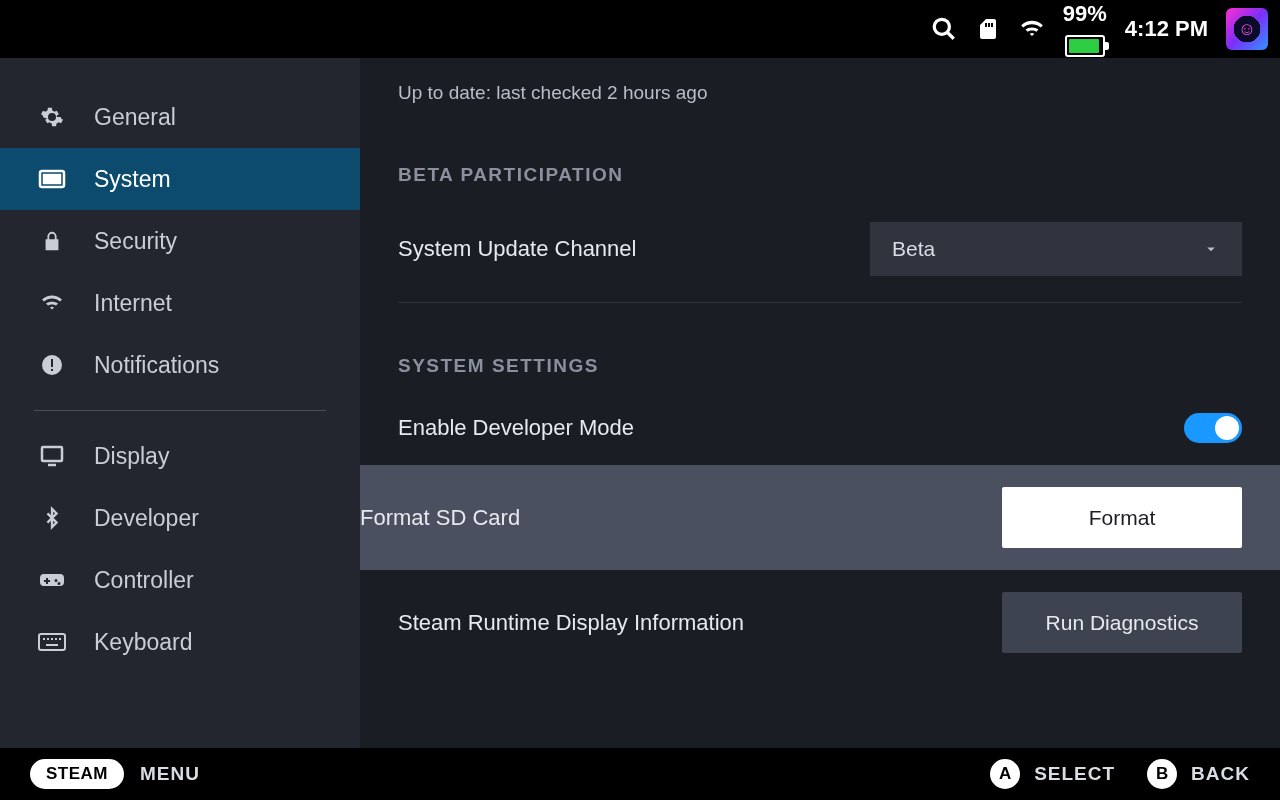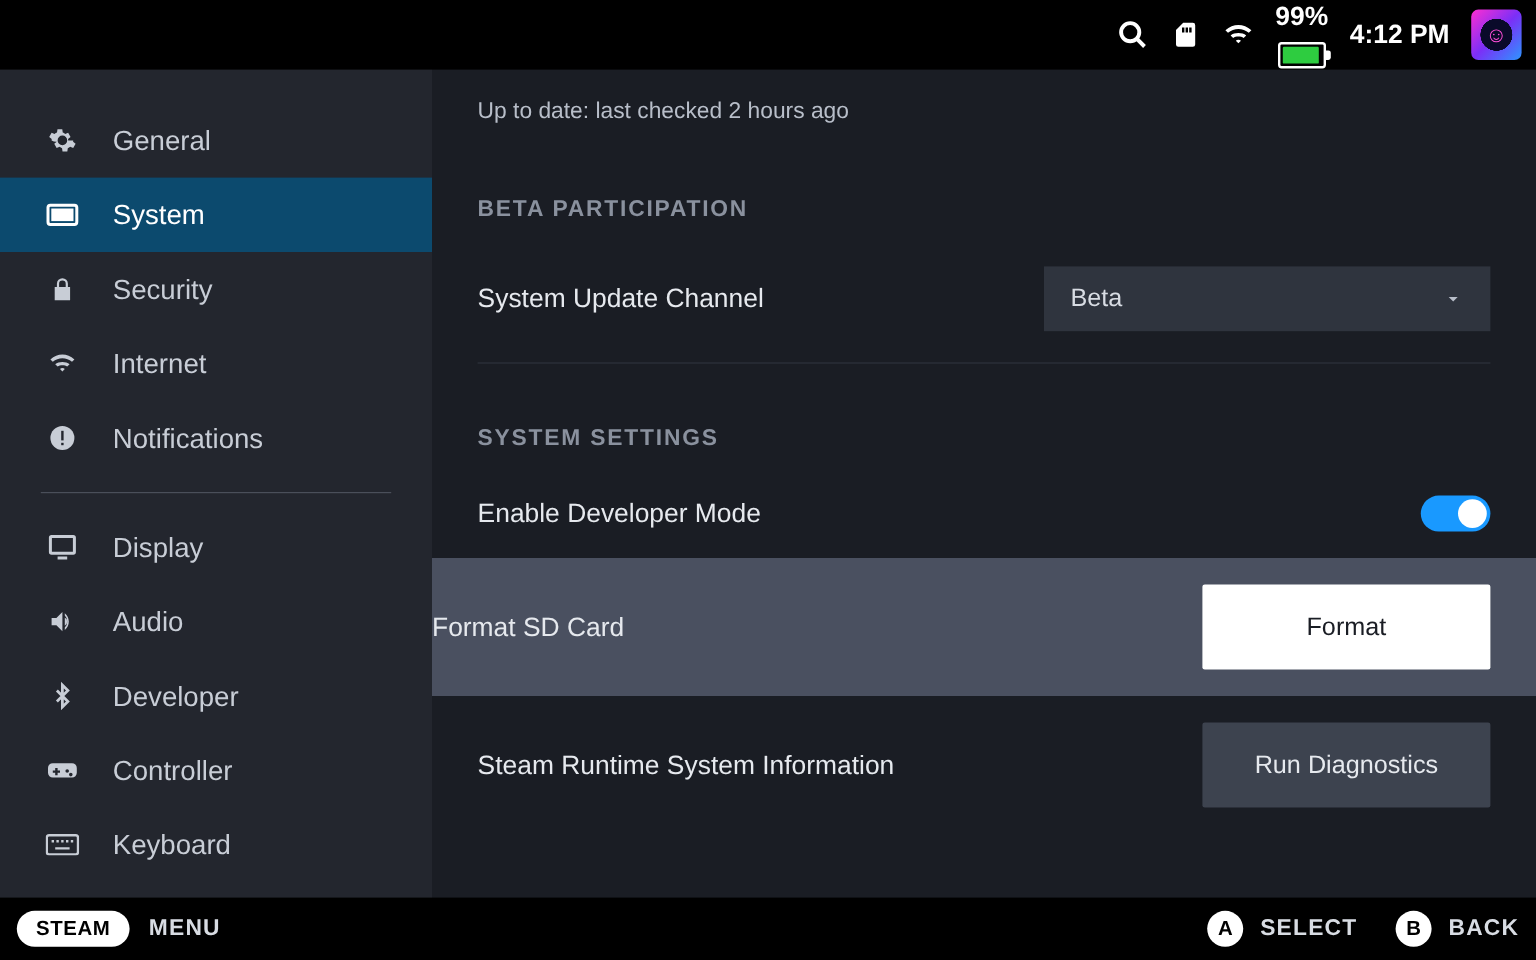--- a/index.html
+++ b/index.html
@@ -32,25 +32,25 @@
 .row-label{font-size:22px;color:#e6e9ee;}
 .row.highlight{background:#4a5060;margin-left:-38px;margin-right:-38px;padding-left:38px;padding-right:38px;}
 .hr{height:1px;background:#2e333d;margin:4px 0;}
 
 .dropdown{width:372px;height:54px;background:#2f343e;display:flex;align-items:center;justify-content:space-between;padding:0 22px;font-size:21px;color:#d8dce3;cursor:pointer;}
 .dropdown svg{color:#b8bec9;}
 
 .toggle{width:58px;height:30px;background:#1999ff;border-radius:15px;position:relative;cursor:pointer;}
 .toggle-knob{width:24px;height:24px;background:#fff;border-radius:50%;position:absolute;top:3px;right:3px;}
 
-.btn{min-width:240px;height:71px;display:flex;align-items:center;justify-content:center;font-size:21px;border-radius:2px;cursor:pointer;}
+.btn{min-width:240px;height:61px;display:flex;align-items:center;justify-content:center;font-size:21px;border-radius:2px;cursor:pointer;}
 .btn-white{background:#fff;color:#1a1d24;font-weight:500;}
 .btn-grey{background:#3d434f;color:#e6e9ee;}
 
-.footer{height:52px;background:#000;display:flex;align-items:center;justify-content:space-between;padding:0 14px;}
+.footer{height:52px;background:#000;display:flex;align-items:center;justify-content:space-between;padding:0 30px;}
 .foot-left{display:flex;align-items:center;gap:16px;}
 .steam-pill{background:#fff;color:#000;font-weight:700;font-size:17px;padding:5px 16px;border-radius:16px;letter-spacing:0.5px;}
 .menu-label{color:#d8dce3;font-size:19px;font-weight:600;letter-spacing:1px;}
 .foot-right{display:flex;align-items:center;gap:14px;}
 .foot-btn{width:30px;height:30px;border-radius:50%;background:#fff;color:#000;font-weight:700;display:flex;align-items:center;justify-content:center;font-size:17px;}
 .foot-txt{color:#d8dce3;font-size:19px;font-weight:600;letter-spacing:1px;margin-right:18px;}
 .foot-txt:last-child{margin-right:0;}
 </style>
 </head>
 <body>
@@ -137,28 +137,20 @@
       <span class="si-icon">
           <svg width="26" height="24" viewBox="0 0 24 24" fill="none" stroke="currentColor" stroke-width="2.5">
             <rect x="2" y="3" width="20" height="14" rx="1"></rect>
             <line x1="8" y1="21" x2="16" y2="21"></line>
           </svg>
         </span>
       <span>Display</span>
     </div>
     <div class="side-item">
       <span class="si-icon">
-          <svg width="26" height="24" viewBox="0 0 24 24" fill="currentColor">
-            <path d="M3 9v6h4l5 5V4L7 9H3zm13 3a4 4 0 00-2-3.5v7A4 4 0 0016 12zm-2-7v2a7 7 0 010 10v2a9 9 0 000-14z"></path>
-          </svg>
-        </span>
-      <span>Audio</span>
-    </div>
-    <div class="side-item">
-      <span class="si-icon">
           <svg width="22" height="26" viewBox="0 0 24 24" fill="none" stroke="currentColor" stroke-width="2.5">
             <path d="M7 7l10 10-5 5V2l5 5L7 17"></path>
           </svg>
         </span>
       <span>Developer</span>
     </div>
     <div class="side-item">
       <span class="si-icon">
           <svg width="28" height="20" viewBox="0 0 28 20" fill="currentColor">
             <path d="M6 4h16a4 4 0 014 4v4a4 4 0 01-4 4H6a4 4 0 01-4-4V8a4 4 0 014-4zm2 4v2H6v2h2v2h2v-2h2v-2h-2V8H8zm10 1a1.5 1.5 0 100 3 1.5 1.5 0 000-3zm3 3a1.5 1.5 0 100 3 1.5 1.5 0 000-3z"></path>
@@ -209,21 +201,21 @@
 
     <div class="row highlight" style="padding-left:38px;padding-right:38px;">
       <div class="row-label">Format SD Card</div>
       <div class="btn btn-white">
           <span>Format</span>
         </div>
     </div>
 
     <div class="content-inner">
       <div class="row">
-        <div class="row-label">Steam Runtime System Information</div>
+        <div class="row-label">Steam Runtime Display Information</div>
         <div class="btn btn-grey">
             <span>Run Diagnostics</span>
           </div>
       </div>
     </div>
   </div>
 </div>
 
 <div class="footer">
   <div class="foot-left">

